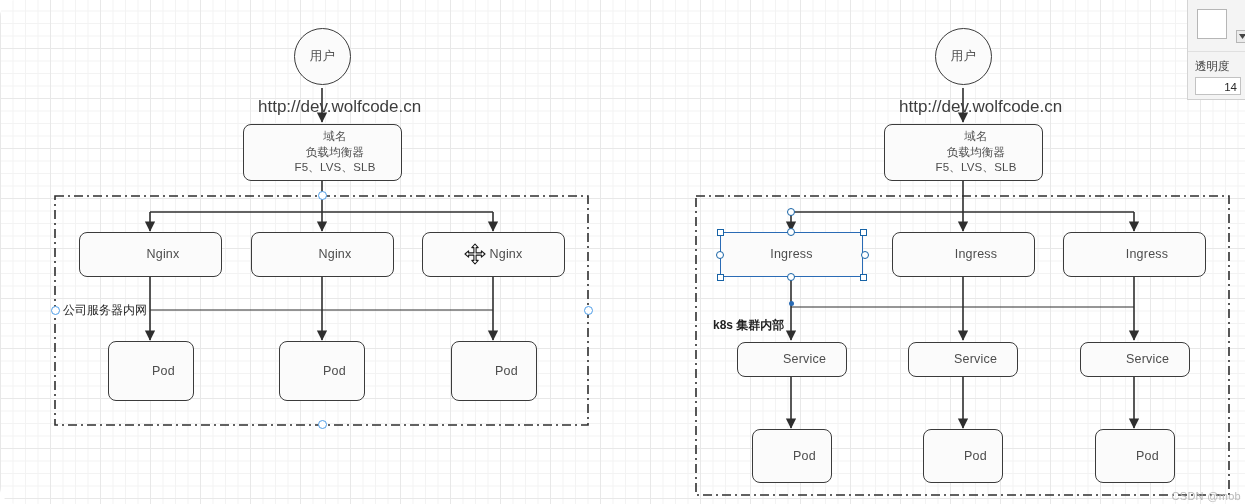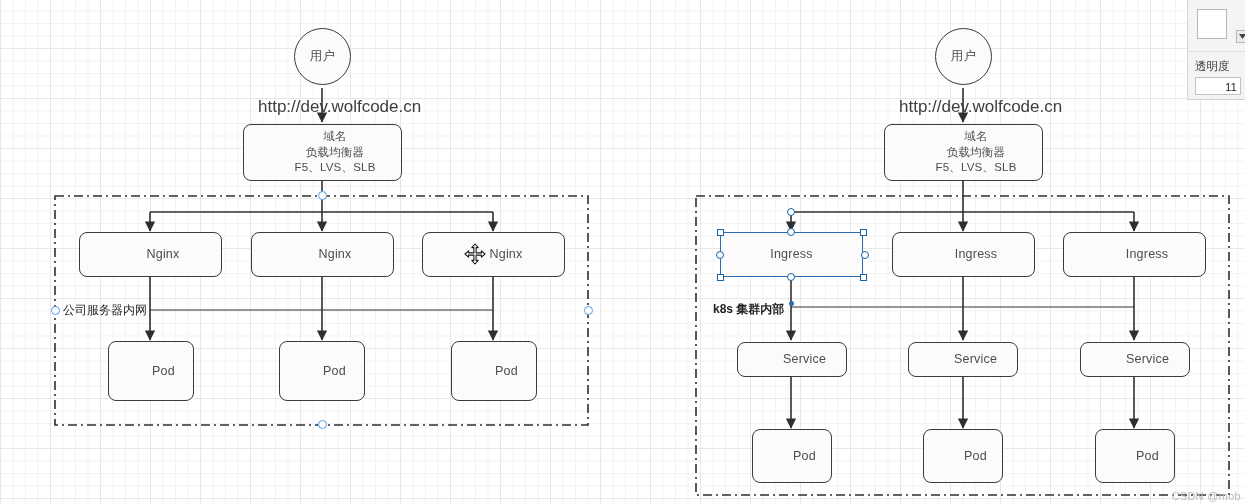--- a/index.html
+++ b/index.html
@@ -13,20 +13,21 @@
   #canvas{
     position:absolute;left:0;top:0;width:1245px;height:504px;
     background-color:#ffffff;
     background-image:
       linear-gradient(to right, #e8e8e8 1px, transparent 1px),
       linear-gradient(to bottom, #e8e8e8 1px, transparent 1px),
       linear-gradient(to right, #f3f3f3 1px, transparent 1px),
       linear-gradient(to bottom, #f3f3f3 1px, transparent 1px);
     background-size:50px 50px,50px 50px,12.5px 12.5px,12.5px 12.5px;
     background-position:0 -2px,0 -2px,0 -2px,0 -2px;
+    border-radius:17px;
   }
   #svgroot{position:absolute;left:0;top:0;width:1245px;height:504px;}
 
   
   .node{
     position:absolute;
     box-sizing:border-box;
     background:#fbfbfb;
     border:1.6px solid #3b3b3b;
     color:#4d4d4d;
@@ -226,21 +227,21 @@
   </div>
 
   <div class="label" style="left:899px;top:97px;">http://dev.wolfcode.cn</div>
 
   <div class="node rounded lb" style="left:884px;top:124px;width:159px;height:57px;flex-direction:column;">
     <span class="ln1">域名</span>
     <span class="ln1">负载均衡器</span>
     <span class="ln1">F5、LVS、SLB</span>
   </div>
 
-  <div class="label bold" style="left:713px;top:301px;">k8s 集群内部</div>
+  <div class="label bold" style="left:713px;top:317px;">k8s 集群内部</div>
 
   <div class="node sel" style="left:720px;top:232px;width:143px;height:45px;">
     <span>Ingress</span>
   </div>
   <div class="node rounded" style="left:892px;top:232px;width:143px;height:45px;">
     <span>Ingress</span>
   </div>
   <div class="node rounded" style="left:1063px;top:232px;width:143px;height:45px;">
     <span>Ingress</span>
   </div>
@@ -281,16 +282,16 @@
   <div class="swatch-wrap">
     <div class="swatch"></div>
     <div class="swatch-arrow">
       <svg width="7" height="5" viewBox="0 0 7 5" xmlns="http://www.w3.org/2000/svg">
         <path d="M0 0 L7 0 L3.5 5 Z" fill="#444444"></path>
       </svg>
     </div>
   </div>
   <div class="divider" style="margin-top:12px;"></div>
   <div class="panel-label">透明度</div>
-  <div class="panel-input">11</div>
+  <div class="panel-input">14</div>
 </div>
 
 <div id="watermark">CSDN @mob</div>
 
 </body></html>

